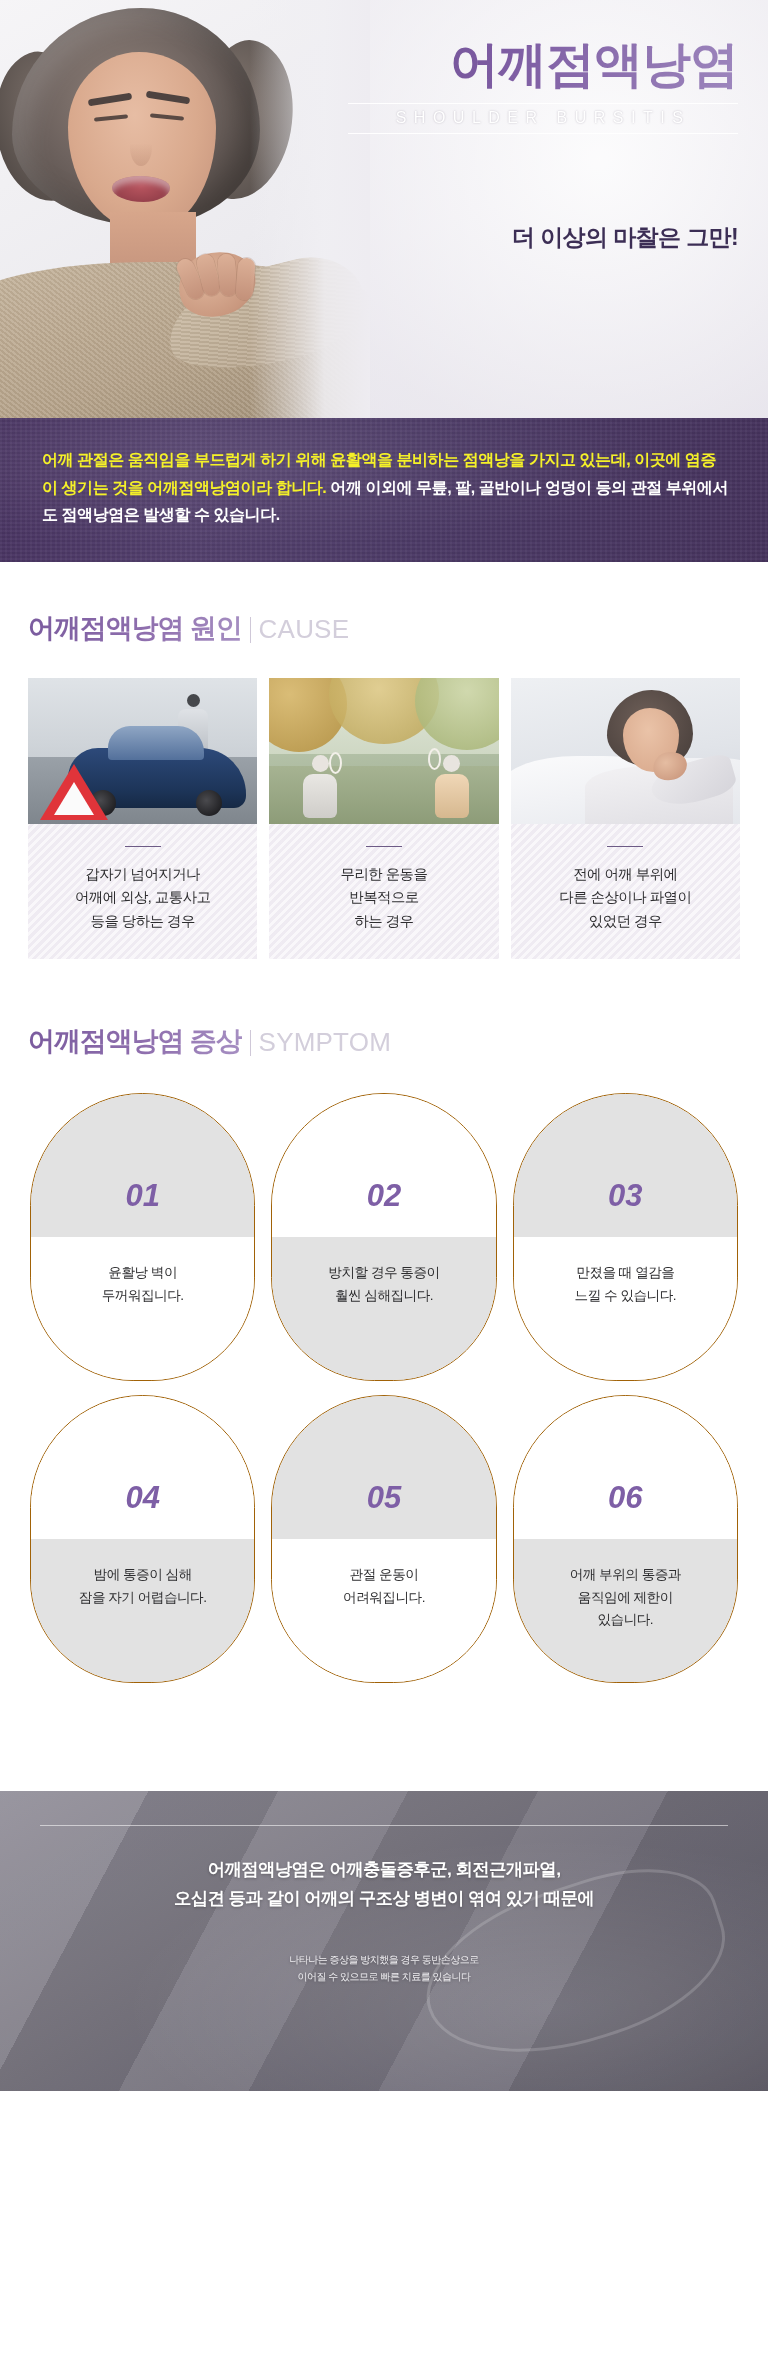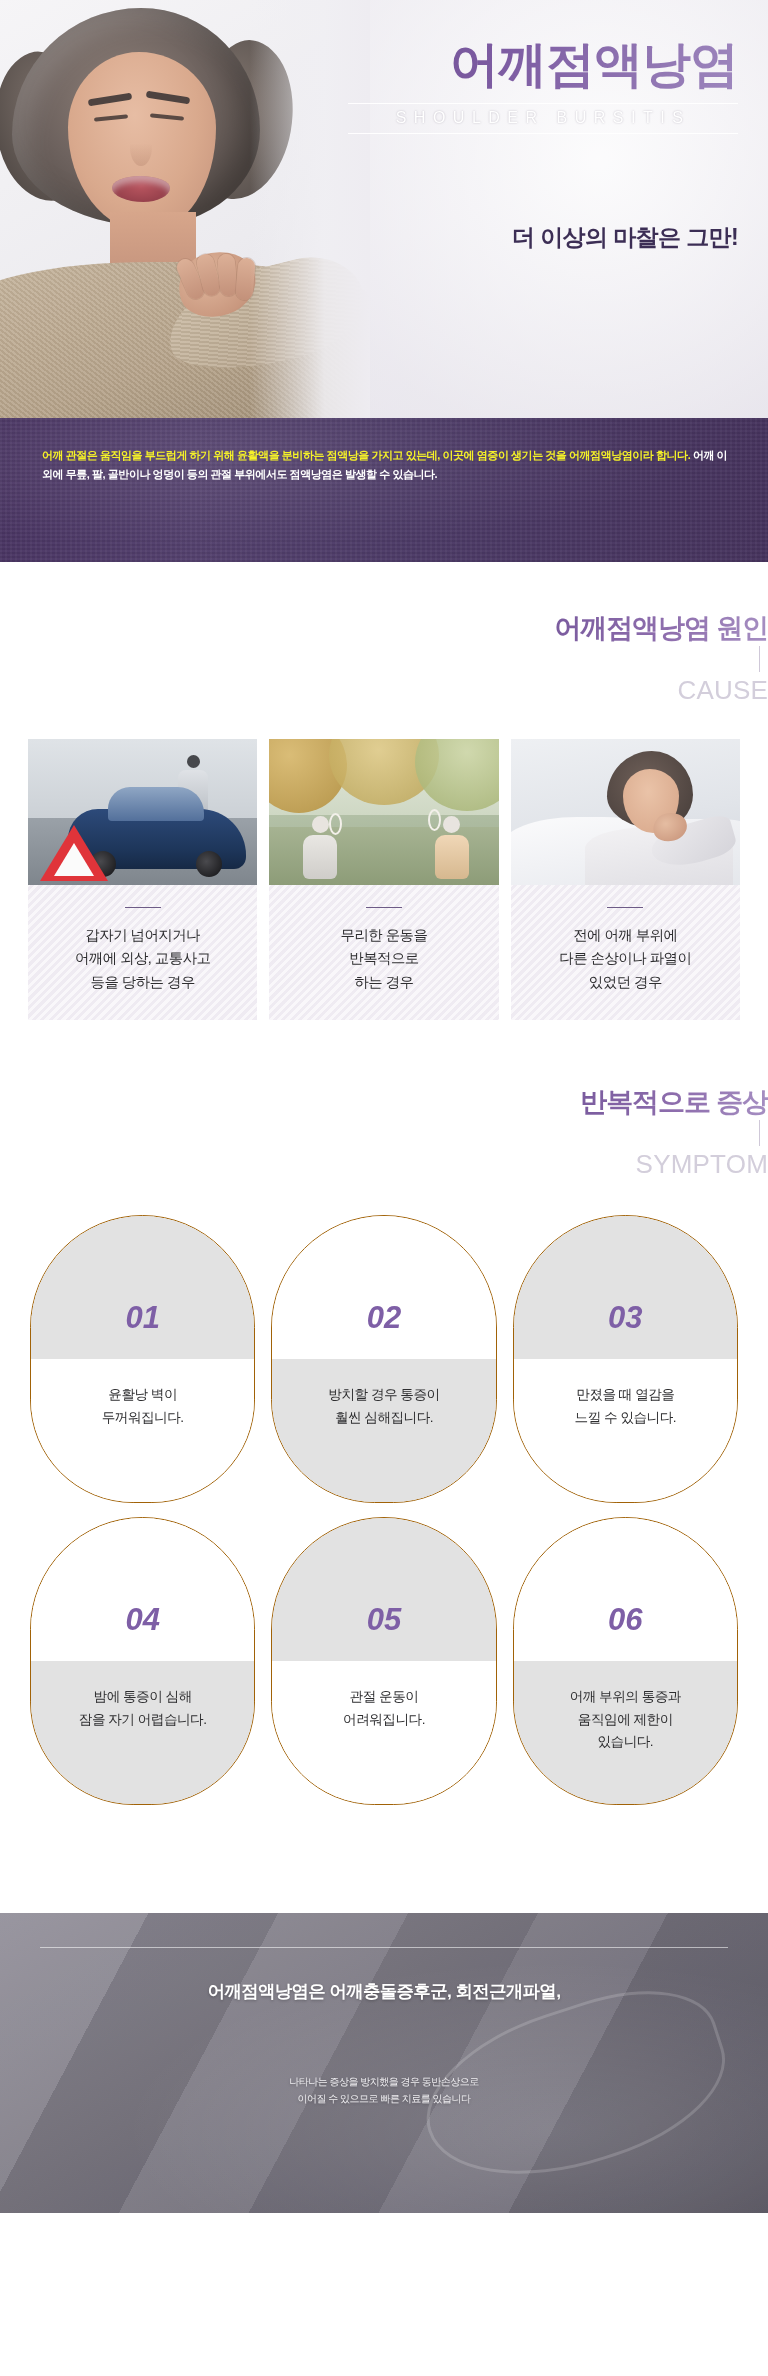--- a/index.html
+++ b/index.html
@@ -172,34 +172,33 @@
   .banner::after {
     content:"";
     position:absolute; inset:0;
     background:
       radial-gradient(ellipse at 30% 30%, rgba(255,255,255,.07), transparent 60%),
       repeating-linear-gradient(0deg, rgba(0,0,0,.05) 0 2px, rgba(255,255,255,.02) 2px 4px);
     pointer-events:none;
   }
   .banner-text {
     position:absolute; left:42px; top:28px; right:40px;
-    font-size: 11px;
+    font-size: 16px;
     font-weight: 700;
     line-height: 1.72;
     color: #ffffff;
     letter-spacing: -0.45px;
     z-index:2;
   }
   .hl { color:#f5f128; }
 
   
   .sec-head {
     display:flex; align-items:flex-end; gap:0;
     padding-left: 28px;
-    flex-direction: column;
   }
   .sec-head .ko {
     font-size: 27px;
     font-weight: 700;
     letter-spacing: -1.1px;
     background: linear-gradient(95deg,#7a5b9e 0%, #8f6fae 55%, #a68fc2 100%);
     -webkit-background-clip:text; background-clip:text;
     color: transparent; -webkit-text-fill-color: transparent;
   }
   .sec-head .bar {
@@ -539,21 +538,21 @@
             <div>있었던 경우</div>
           </div>
         </div>
       </div>
 
     </div>
   </section>
 
   <section class="symptom-section">
     <div class="sec-head">
-      <span class="ko">반복적으로 증상</span>
+      <span class="ko">어깨점액낭염 증상</span>
       <span class="bar"></span>
       <span class="en">SYMPTOM</span>
     </div>
 
     <div class="symptom-grid">
 
       <div class="sym-card grey-top">
         <div class="half-top"></div>
         <div class="half-bot"></div>
         <div class="sym-num">01</div>
@@ -616,20 +615,21 @@
 
     </div>
   </section>
 
   <section class="treat-section">
 
     <div class="treat-foot">
       <div class="foot-divider"></div>
       <div class="foot-strong">
         <div>어깨점액낭염은 어깨충돌증후군, 회전근개파열,</div>
+        <div>오십견 등과 같이 어깨의 구조상 병변이 엮여 있기 때문에</div>
       </div>
       <div class="foot-sub">
         <div>나타나는 증상을 방치했을 경우 동반손상으로</div>
         <div>이어질 수 있으므로 빠른 치료를 있습니다</div>
       </div>
     </div>
   </section>
 
 </div>
 

